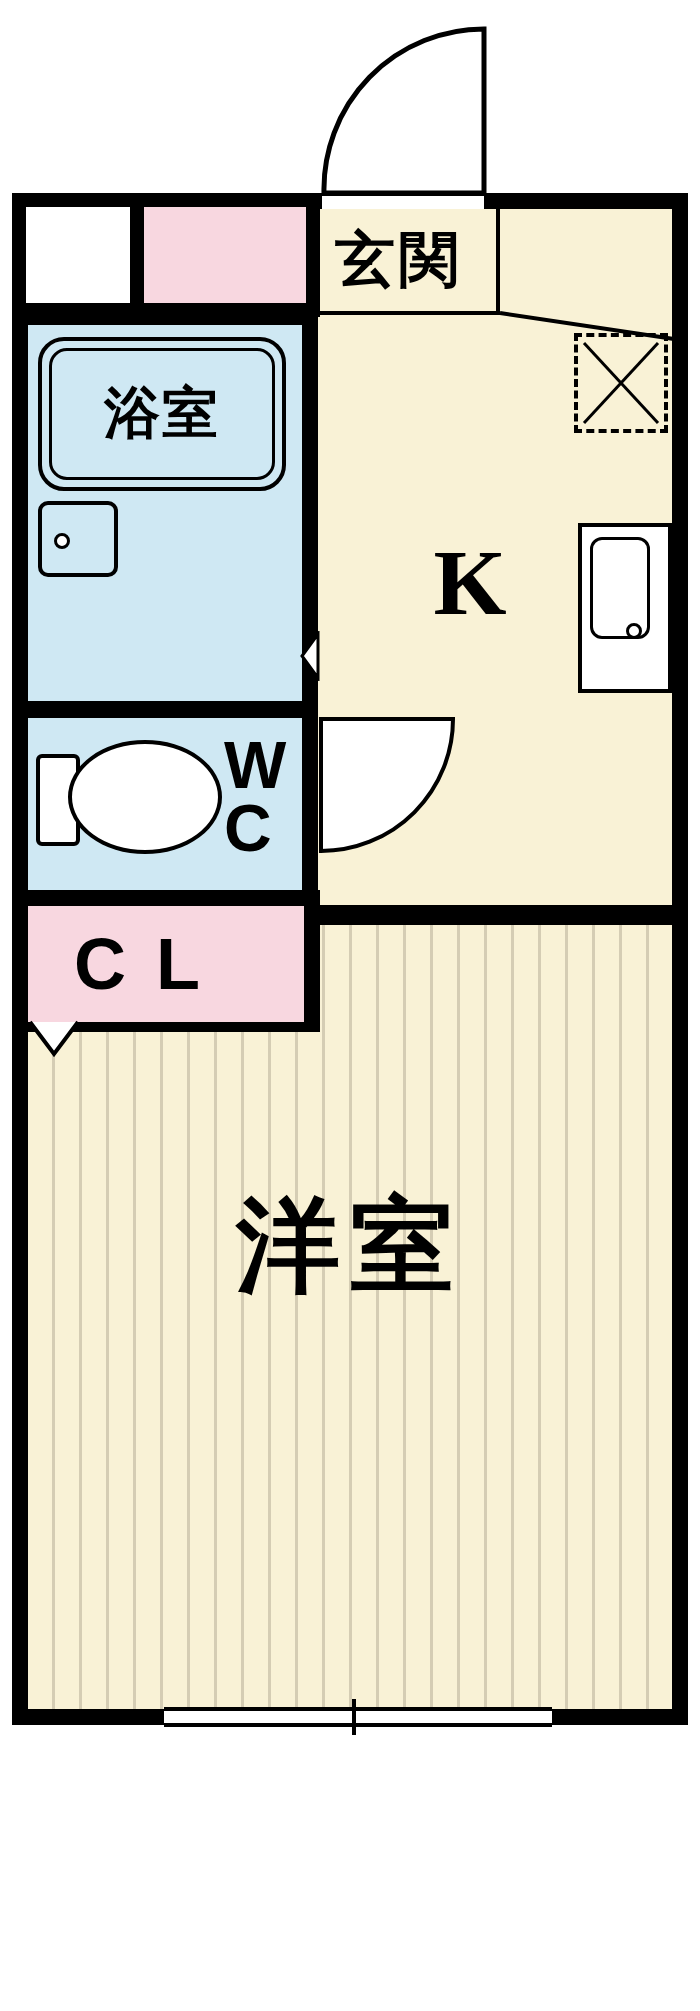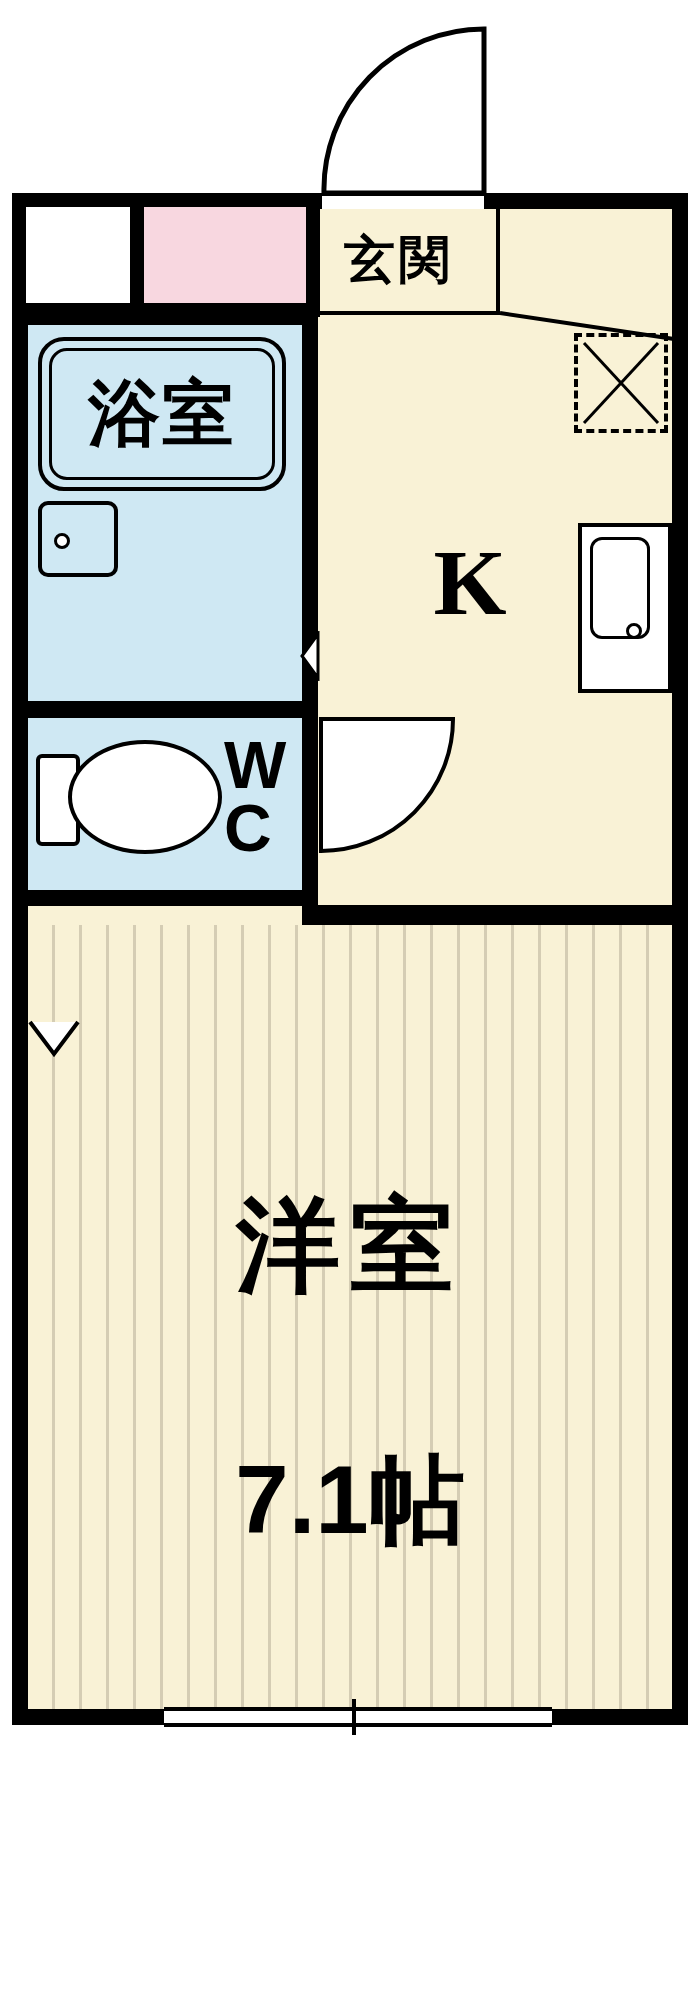--- a/index.html
+++ b/index.html
@@ -21,22 +21,22 @@
   .tubinner{position:absolute;left:7px;right:7px;top:7px;bottom:7px;border:3px solid #000;border-radius:18px;}
   .basin{border:4px solid #000;border-radius:10px;background:transparent;}
   .dot{border:3px solid #000;border-radius:50%;background:#fff;}
   .tank{background:#fff;border:4px solid #000;border-radius:6px;}
   .bowl{background:#fff;border:4px solid #000;border-radius:50%;}
   .counter{background:#fff;border:4px solid #000;}
   .sink{border:3px solid #000;border-radius:12px;}
   .stove{border:4px dashed #000;}
   .windowbar{background:#fff;border-top:4px solid #000;border-bottom:4px solid #000;}
   .balcony{background:#fff;border:6px solid #000;display:flex;align-items:center;justify-content:center;}
-  .t-genkan{font-size:51px;font-weight:600;letter-spacing:4px;}
-  .t-bath{font-size:72px;font-weight:600;letter-spacing:2px;position:relative;z-index:2;}
+  .t-genkan{font-size:60px;font-weight:600;letter-spacing:4px;}
+  .t-bath{font-size:56px;font-weight:600;letter-spacing:2px;position:relative;z-index:2;}
   .t-wc{font-size:66px;font-weight:600;line-height:0.95;}
   .t-cl{font-size:72px;font-weight:600;letter-spacing:30px;}
   .t-k{font-family:"Liberation Serif",serif;font-size:94px;font-weight:600;text-align:center;}
   .t-room{font-size:104px;font-weight:600;letter-spacing:10px;width:100%;text-align:center;}
   .t-size{font-size:96px;font-weight:600;width:100%;text-align:center;}
   .t-balcony{font-size:70px;font-weight:600;letter-spacing:6px;}
 </style>
 </head>
 <body>
 
@@ -45,21 +45,20 @@
   <svg class="abs" style="left:318px;top:23px;" width="172" height="172" viewBox="0 0 172 172">
     <path d="M166,170 L166,6 A160,160 0 0 0 6,170 Z" fill="#ffffff" stroke="#000" stroke-width="5"></path>
   </svg>
 
   <div class="abs unit" style="left:12px;top:193px;width:676px;height:1532px;"></div>
 
   <div class="abs" style="left:322px;top:196px;width:162px;height:13px;background:#fff;"></div>
 
   <div class="abs stripes" style="left:28px;top:925px;width:644px;height:784px;">
     <div class="abs t-room" style="left:0;top:252px;">洋室</div>
-    <div class="abs t-size" style="left:0;top:512px;">7.1帖</div>
   </div>
 
   <div class="abs wall" style="left:302px;top:193px;width:16px;height:732px;"></div>
   <div class="abs wall" style="left:302px;top:905px;width:386px;height:20px;"></div>
 
   <div class="abs whitebox" style="left:12px;top:193px;width:134px;height:124px;"></div>
   <div class="abs pinkbox" style="left:130px;top:193px;width:190px;height:124px;"></div>
 
   <div class="abs genkanbox" style="left:302px;top:209px;width:198px;height:106px;">
     <span class="t-genkan">玄関</span>
@@ -80,20 +79,23 @@
 
   <div class="abs bluebox" style="left:12px;top:702px;width:306px;height:204px;">
     <div class="abs tank" style="left:8px;top:36px;width:44px;height:92px;"></div>
     <div class="abs bowl" style="left:40px;top:22px;width:154px;height:114px;"></div>
     <div class="abs t-wc" style="left:196px;top:16px;">
       <div>W</div>
       <div>C</div>
     </div>
   </div>
 
+  <div class="abs clbox" style="left:12px;top:890px;width:308px;height:142px;">
+    <span class="t-cl">CL</span>
+  </div>
   <svg class="abs" style="left:24px;top:1018px;" width="60" height="42" viewBox="0 0 60 42">
     <polyline points="6,4 30,36 54,4" fill="#ffffff" stroke="#000" stroke-width="4"></polyline>
   </svg>
 
   <svg class="abs" style="left:318px;top:716px;" width="140" height="140" viewBox="0 0 140 140">
     <path d="M3,3 L135,3 A132,132 0 0 1 3,135 Z" fill="#ffffff" stroke="#000" stroke-width="4"></path>
   </svg>
 
   <svg class="abs" style="left:298px;top:631px;" width="22" height="50" viewBox="0 0 22 50">
     <polygon points="20,3 20,47 4,25" fill="#ffffff" stroke="#000" stroke-width="3"></polygon>

